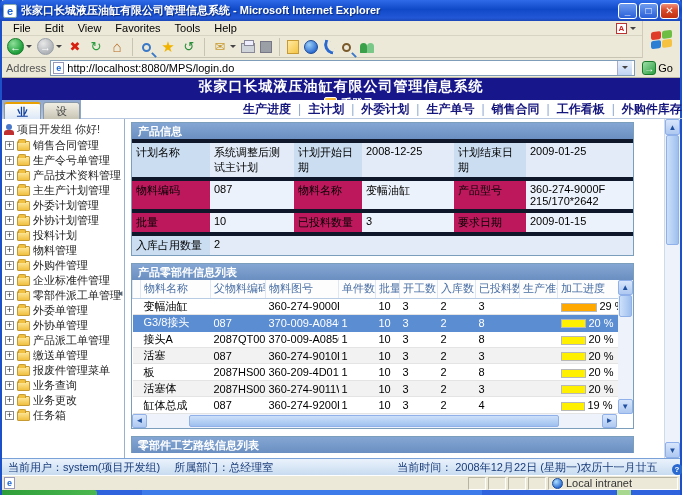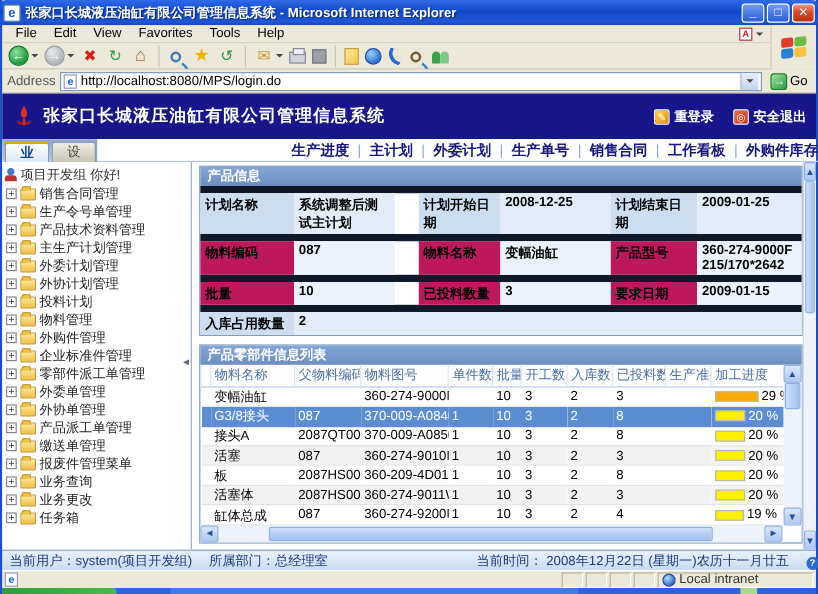--- a/index.html
+++ b/index.html
@@ -49,64 +49,64 @@
 
 .addressbar { height:20px; background:#ece9d8; display:flex; align-items:center; padding:0 4px; gap:4px; border-bottom:1px solid #b8b4a4; }
 .addr-label { font-size:11px; color:#555; }
 .addr-input { flex:1; height:16px; background:#fff; border:1px solid #7f9db9; display:flex; align-items:center; font-size:11px; padding:0 2px; gap:3px; }
 .addr-doc { width:11px; height:12px; background:#fff; border:1px solid #99b; color:#1a64d8; font-weight:bold; font-size:9px; line-height:11px; text-align:center; flex:none; }
 .addr-drop { width:15px; height:14px; margin-left:auto; background:linear-gradient(180deg,#e8f0fc,#c0d4f4); border-left:1px solid #aac; display:flex; align-items:center; justify-content:center; }
 .go-btn { display:flex; align-items:center; gap:2px; font-size:11px; padding:0 3px; }
 .go-ic { width:14px; height:14px; background:linear-gradient(135deg,#9fe0a8,#2a9e40); border:1px solid #187a2a; border-radius:3px; color:#fff; font-size:10px; line-height:13px; text-align:center; font-weight:bold; }
 
 
-.appheader { height:38px; background:#17178b; display:flex; align-items:center; padding:0 8px; }
+.appheader { height:22px; background:#17178b; display:flex; align-items:center; padding:0 8px;flex-direction:column; }
 .logo { width:20px; height:20px; margin-right:6px; }
 .app-title { color:#fff; font-size:14px; font-weight:bold; letter-spacing:1px; flex:1; white-space:nowrap; }
 .hdr-link { display:flex; align-items:center; gap:4px; margin-left:16px; color:#fff; font-size:11px; font-weight:bold; }
 .hic { width:13px; height:13px; border-radius:2px; color:#fff; font-size:9px; line-height:12px; text-align:center; }
 .hic.relogin { background:linear-gradient(135deg,#ffd24a,#e8920a); border:1px solid #fff; }
 .hic.logout { background:linear-gradient(135deg,#f07040,#c83010); border:1px solid #fff; }
 
 
 .tabrow { height:19px; display:flex; background:#fff; }
 .tabs-area { width:131px; background:linear-gradient(180deg,#8fa6cf,#b8c8e4); display:flex; align-items:flex-end; padding-left:2px; gap:2px; border-right:1px solid #8ea6c8; }
 .tab { height:17px; padding:0 12px; font-size:11px; line-height:16px; border:1px solid #8899aa; border-bottom:none; border-radius:3px 3px 0 0; }
 .tab.active { background:linear-gradient(180deg,#fffef8,#dce8f8); color:#1040a0; font-weight:bold; border-top:2px solid #e8a000; }
 .tab.inactive { background:linear-gradient(180deg,#f0eee4,#c8c4b4); color:#444; }
 .navbar { flex:1; display:flex; align-items:center; font-size:12px; font-weight:bold; color:#15157e; padding-left:160px; white-space:nowrap; border-bottom:1px solid #b8c8e0; }
 .navbar .navitem { padding:0 2px; cursor:default; }
 .navbar .sep { color:#8fa8d0; padding:0 5px; font-weight:normal; }
 
 
 .mainrow { flex:1; display:flex; overflow:hidden; background:#fff; }
-.sidebar { width:158px; border-right:1px solid #9ab0cc; background:#fff; position:relative; padding-top:2px; overflow:hidden; }
+.sidebar { width:123px; border-right:1px solid #9ab0cc; background:#fff; position:relative; padding-top:2px; overflow:hidden; }
 .greet { display:flex; align-items:center; gap:3px; font-size:11px; color:#333; padding:1px 2px; }
 .person { width:10px; height:11px; position:relative; }
 .person::before { content:""; position:absolute; left:2px; top:0; width:6px; height:6px; border-radius:50%; background:#4a78c8; }
 .person::after { content:""; position:absolute; left:0; top:6px; width:10px; height:5px; border-radius:3px 3px 0 0; background:#c03030; }
 .treeitem { display:flex; align-items:center; gap:3px; height:15px; font-size:11px; color:#222; padding-left:3px; white-space:nowrap; }
 .plusbox { width:9px; height:9px; border:1px solid #888; background:#fff; color:#333; font-size:9px; line-height:7px; text-align:center; flex:none; }
 .folder { width:13px; height:10px; background:linear-gradient(180deg,#ffe9a0,#f0c040); border:1px solid #c89a32; border-radius:1px; position:relative; flex:none; }
 .folder::before { content:""; position:absolute; top:-3px; left:0; width:6px; height:3px; background:#f0c040; border:1px solid #c89a32; border-bottom:none; border-radius:2px 2px 0 0; }
 .collapse-arrow { position:absolute; right:0; top:50%; font-size:8px; color:#567; }
 
 .content { flex:1; display:flex; overflow:hidden; }
 .panels { width:519px; padding:3px 0 0 6px; }
 .panel { width:503px; border:1px solid #7b9ebd; margin-bottom:7px; background:#fff; }
 .panel-hdr { height:16px; background:linear-gradient(180deg,#84a6d4,#6a8fc0); color:#fff; font-size:11px; font-weight:bold; line-height:16px; padding-left:6px; }
 
 
-.inforow { display:flex; border-top:6px solid #0f172a; font-size:11px;font-weight:bold; }
+.inforow { display:flex; border-top:4px solid #0f172a; font-size:11px; }
 .inforow > div { padding:2px 4px; min-height:17px; }
 .ilabel { background:#cbddf1; }
 .ivalue { background:#e2ebf7; }
 .inforow.alt .ilabel { background:#be185d; }
 .inforow.alt .ivalue { background:#ecf2fb; }
-.c0{width:78px;} .c1{width:84px;} .c2{width:68px;margin-left:20px;} .c3{width:92px;} .c4{width:72px;} .c5{flex:1;}
+.c0{width:78px;} .c1{width:84px;} .c2{width:68px;} .c3{width:92px;} .c4{width:72px;} .c5{flex:1;}
 .span-rest{flex:1;}
 
 
 table.dt { border-collapse:collapse; table-layout:fixed; font-size:11px; width:485px; }
 .dt th { font-weight:normal; color:#4a6fa5; text-align:left; padding:1px 3px; border-bottom:1px solid #b8cce4; border-left:1px solid #dde8f4; height:15px; white-space:nowrap; overflow:hidden; background:#fdfdfd; }
 .dt td { padding:0 3px; height:14px; border-bottom:1px solid #e4e4e4; white-space:nowrap; overflow:hidden; }
 .dt tr.even td { background:#f2f2f2; }
 .dt tr.selected td { background:#5b8dd3; color:#fff; border-bottom-color:#5b8dd3; }
 .pbar { display:inline-block; height:9px; vertical-align:middle; margin-right:3px; border:1px solid #b8b8b8; }
 .parts-body { display:flex; }

